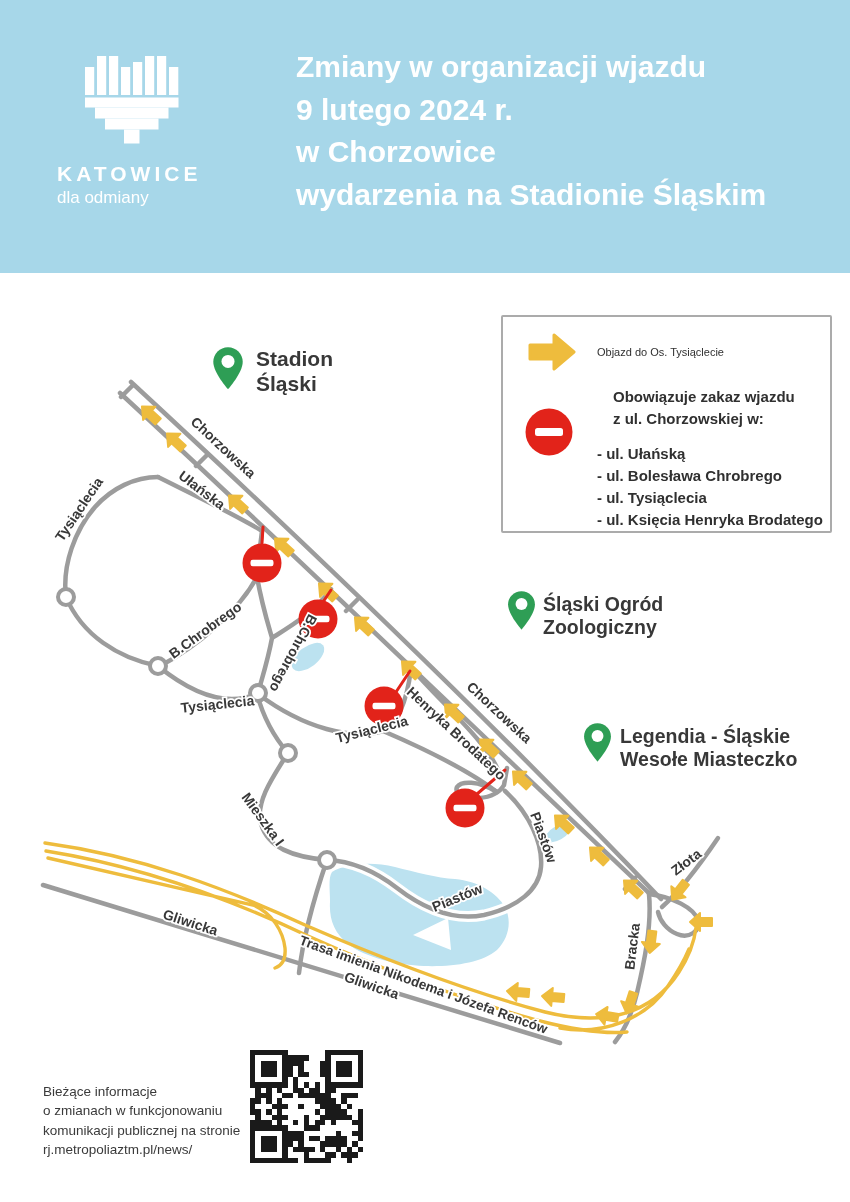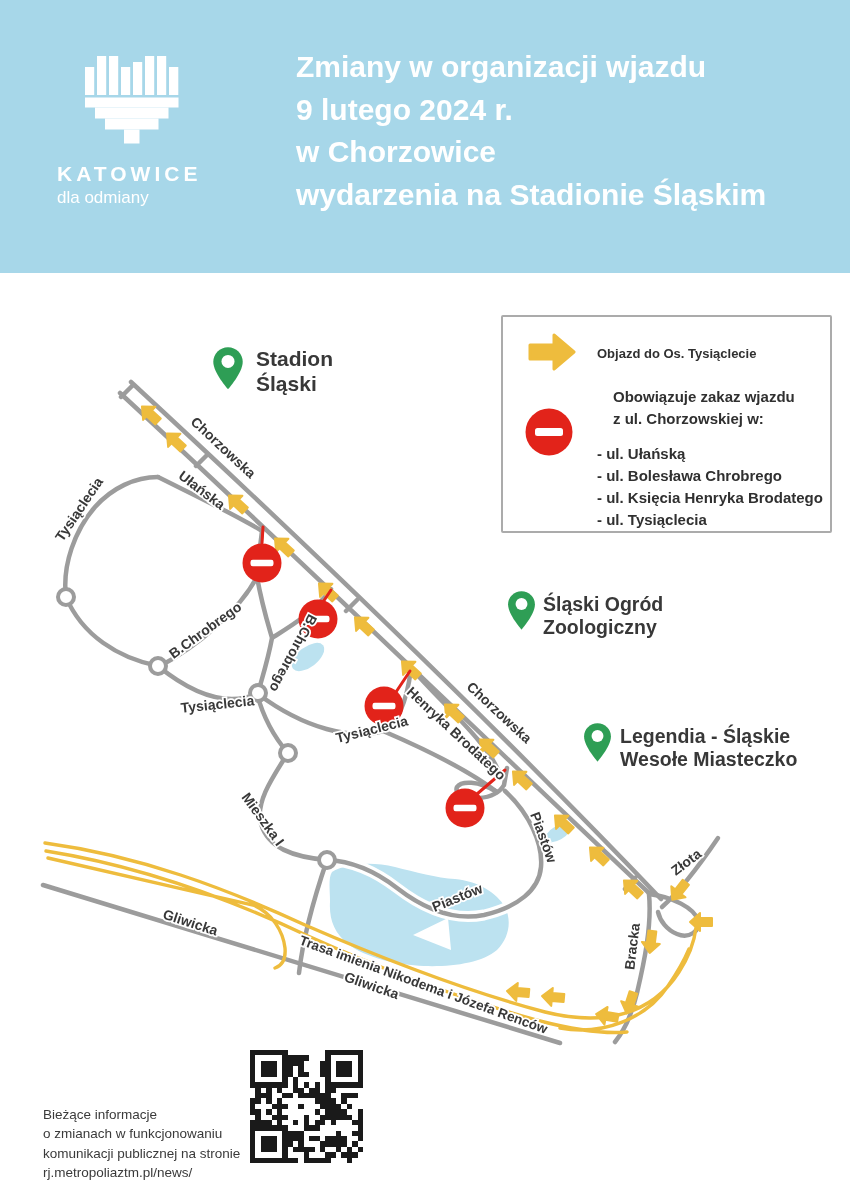--- a/index.html
+++ b/index.html
@@ -13,27 +13,27 @@
   .logo-city{position:absolute;left:0;top:126px;width:150px;color:#ffffff;font-size:21px;
              font-weight:700;letter-spacing:4px;}
   .logo-tagline{position:absolute;left:0;top:152px;width:150px;color:#ffffff;font-size:17px;
                 }
   .title{position:absolute;left:296px;top:46px;width:530px;color:#ffffff;font-size:30px;
          font-weight:700;line-height:42.5px;}
   
   .legend{position:absolute;left:501px;top:315px;width:331px;height:218px;background:#ffffff;
           border:2px solid #ababab;border-radius:2px;box-sizing:border-box;color:#303030;}
   .lg-arrow{position:absolute;left:25px;top:13px;}
-  .lg-detour{position:absolute;left:94px;top:29px;font-size:13px;font-weight:700;}
+  .lg-detour{position:absolute;left:94px;top:29px;font-size:11px;font-weight:400;}
   .lg-noentry{position:absolute;left:21px;top:90px;}
   .lg-intro{position:absolute;left:94px;top:69px;font-size:15px;font-weight:600;line-height:22px;margin-left:16px;}
   .lg-list{position:absolute;left:94px;top:126px;font-size:15px;font-weight:600;line-height:22px;}
   
   .footer{position:absolute;left:43px;top:1082px;width:230px;color:#3a3a3a;font-size:13.5px;
-          line-height:19.3px;margin-top:23px;}
+          line-height:19.3px;}
   .qr{position:absolute;left:250px;top:1050px;}
   
   .map{position:absolute;left:0;top:273px;}
   .map text{fill:#383838;font-size:14px;font-weight:700;text-anchor:middle;
             paint-order:stroke;stroke:#ffffff;stroke-width:3.5px;
             font-family:"Liberation Sans","DejaVu Sans",sans-serif;}
   .map text.pinlbl{text-anchor:start;font-size:19.5px;stroke-width:0;}
   .map text.pinlbl.big{font-size:21px;}
   .map text.small{font-size:13.5px;}
   .road{stroke:#9c9c9c;stroke-width:4.5;fill:none;stroke-linecap:round;}
@@ -208,22 +208,22 @@
       <circle cx="25" cy="25" r="23.5" fill="#e2231a"></circle>
       <rect x="11" y="21" width="28" height="8" rx="2.5" fill="#ffffff"></rect>
     </svg>
     <div class="lg-intro">
       <div>Obowiązuje zakaz wjazdu</div>
       <div>z ul. Chorzowskiej w:</div>
     </div>
     <div class="lg-list">
       <div>- ul. Ułańską</div>
       <div>- ul. Bolesława Chrobrego</div>
+      <div>- ul. Tysiąclecia</div>
       <div>- ul. Księcia Henryka Brodatego</div>
-      <div>- ul. Tysiąclecia</div>
     </div>
   </div>
 
   <div class="footer">
     <div>Bieżące informacje</div>
     <div>o zmianach w funkcjonowaniu</div>
     <div>komunikacji publicznej na stronie</div>
     <div>rj.metropoliaztm.pl/news/</div>
   </div>
   <svg class="qr" width="113" height="113" viewBox="0 0 113 113" fill="#1a1a1a" shape-rendering="crispEdges">

